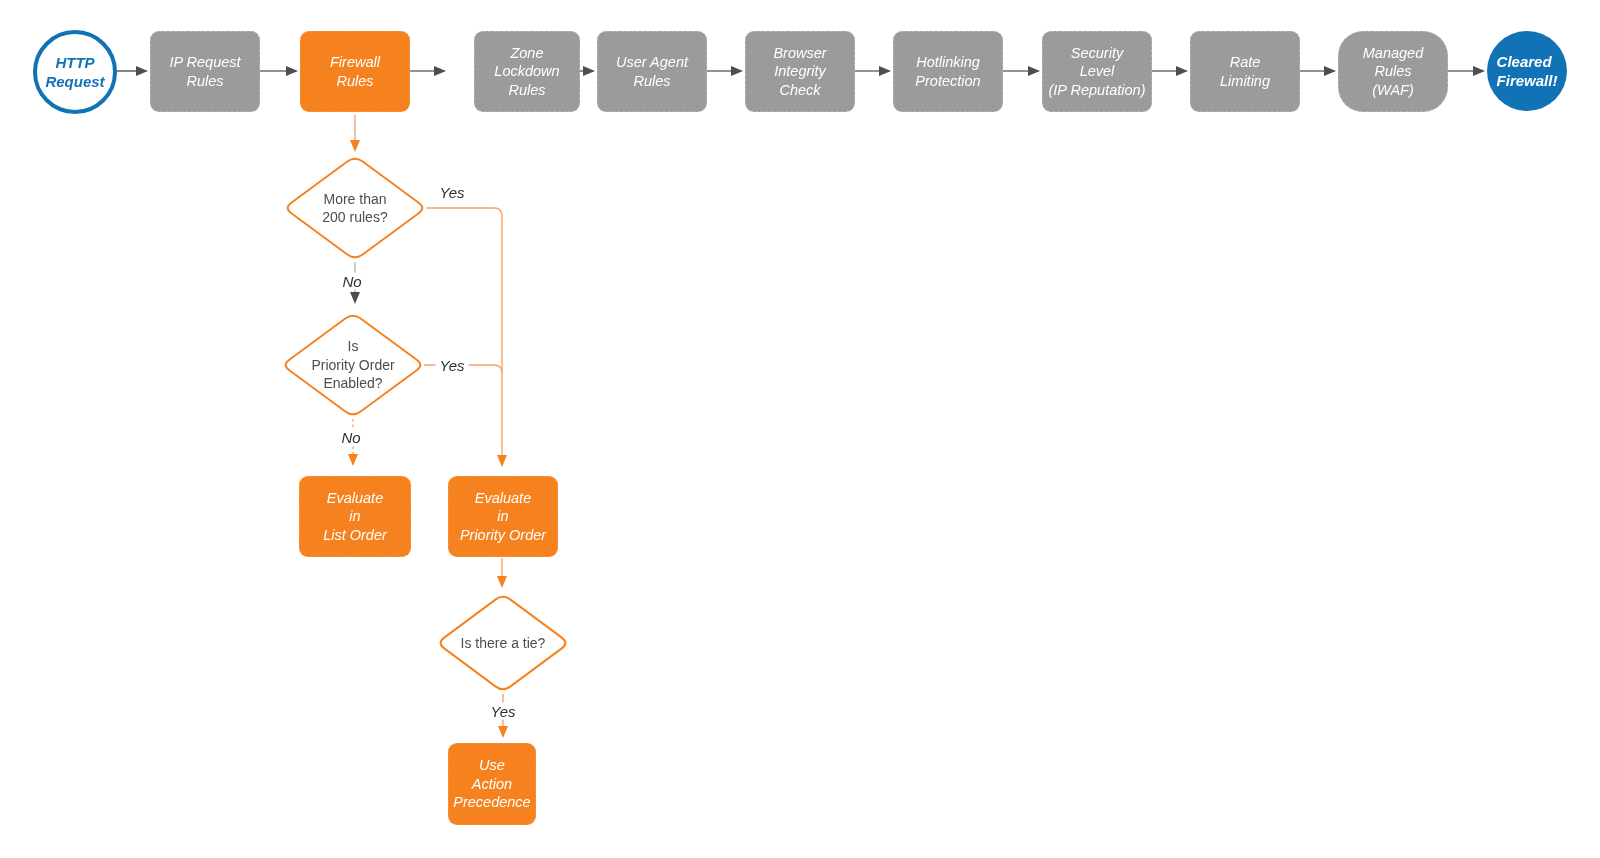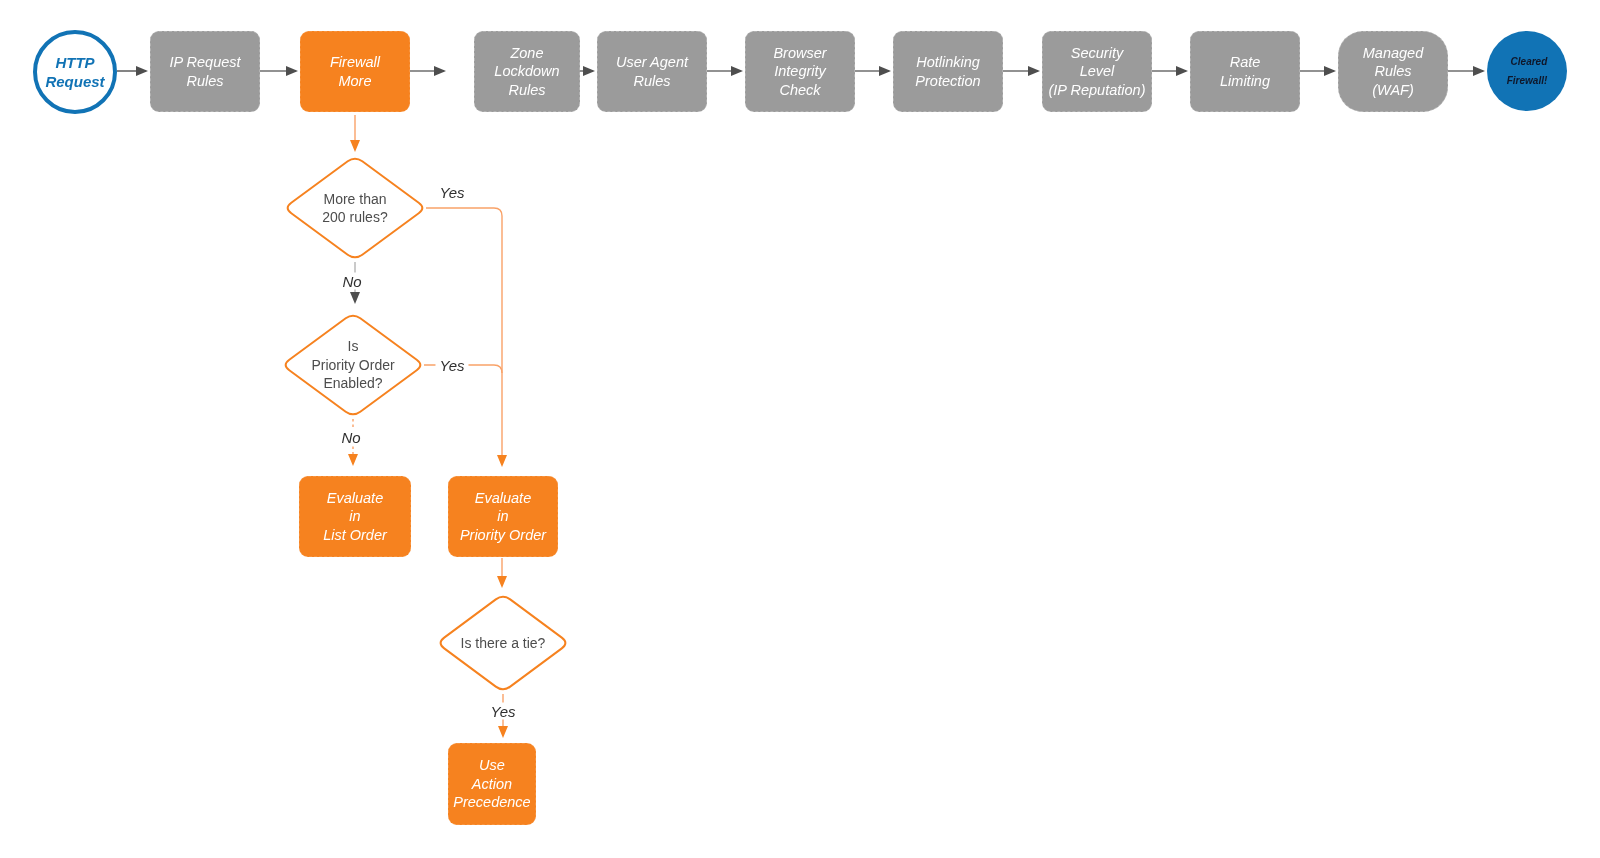--- a/index.html
+++ b/index.html
@@ -23,21 +23,21 @@
   .wire-orange{stroke:var(--orange-line);stroke-width:1.4;fill:none;}
   .wire-lightgray{stroke:var(--wire-lightgray);stroke-width:1.4;fill:none;}
   .pnode{position:absolute;z-index:2;border-radius:9px;display:flex;align-items:center;justify-content:center;box-sizing:border-box;}
   .gray{background:var(--gray-node);border:1px dashed var(--gray-node-border);}
   .orangebox{background:var(--orange);border:1px dashed var(--orange-border);}
   .box-label{white-space:pre-line;text-align:center;color:#fff;font-style:italic;font-size:14.5px;line-height:18.5px;}
   .circle{border-radius:50%;}
   .start-circle{background:#fff;border:4px solid var(--blue);}
   .start-circle .circ-label{color:var(--blue);font-weight:bold;font-style:italic;font-size:15px;line-height:19px;text-align:center;white-space:pre-line;}
   .end-circle{background:var(--blue);}
-  .end-circle .circ-label{color:#0f172a;font-weight:bold;font-style:italic;font-size:10px;line-height:19px;text-align:right;white-space:pre-line;}
+  .end-circle .circ-label{color:#ffffff;font-weight:bold;font-style:italic;font-size:15px;line-height:19px;text-align:left;white-space:pre-line;}
   .diamond-svg{position:absolute;z-index:2;}
   .diamond-shape{fill:#ffffff;stroke:var(--orange);stroke-width:2;}
   .diamond-label{position:absolute;z-index:3;display:flex;align-items:center;justify-content:center;text-align:center;white-space:pre-line;color:var(--text-dark);font-size:14px;line-height:18.5px;}
   .edge-label{position:absolute;transform:translate(-50%,-50%);font-style:italic;font-size:15px;color:var(--edge-label);background:#fff;padding:0 4px;z-index:3;}
 </style>
 </head>
 <body>
 
 <div class="canvas">
 
@@ -75,21 +75,21 @@
     <div class="circ-label">HTTP
 Request</div>
   </div>
 
   <div class="pnode gray" style="left:150px;top:31px;width:110px;height:81px;">
     <div class="box-label">IP Request
 Rules</div>
   </div>
   <div class="pnode orangebox" style="left:300px;top:31px;width:110px;height:81px;">
     <div class="box-label">Firewall
-More</div>
+Rules</div>
   </div>
   <div class="pnode gray" style="left:474px;top:31px;width:106px;height:81px;">
     <div class="box-label">Zone
 Lockdown
 Rules</div>
   </div>
   <div class="pnode gray" style="left:597px;top:31px;width:110px;height:81px;">
     <div class="box-label">User Agent
 Rules</div>
   </div>

